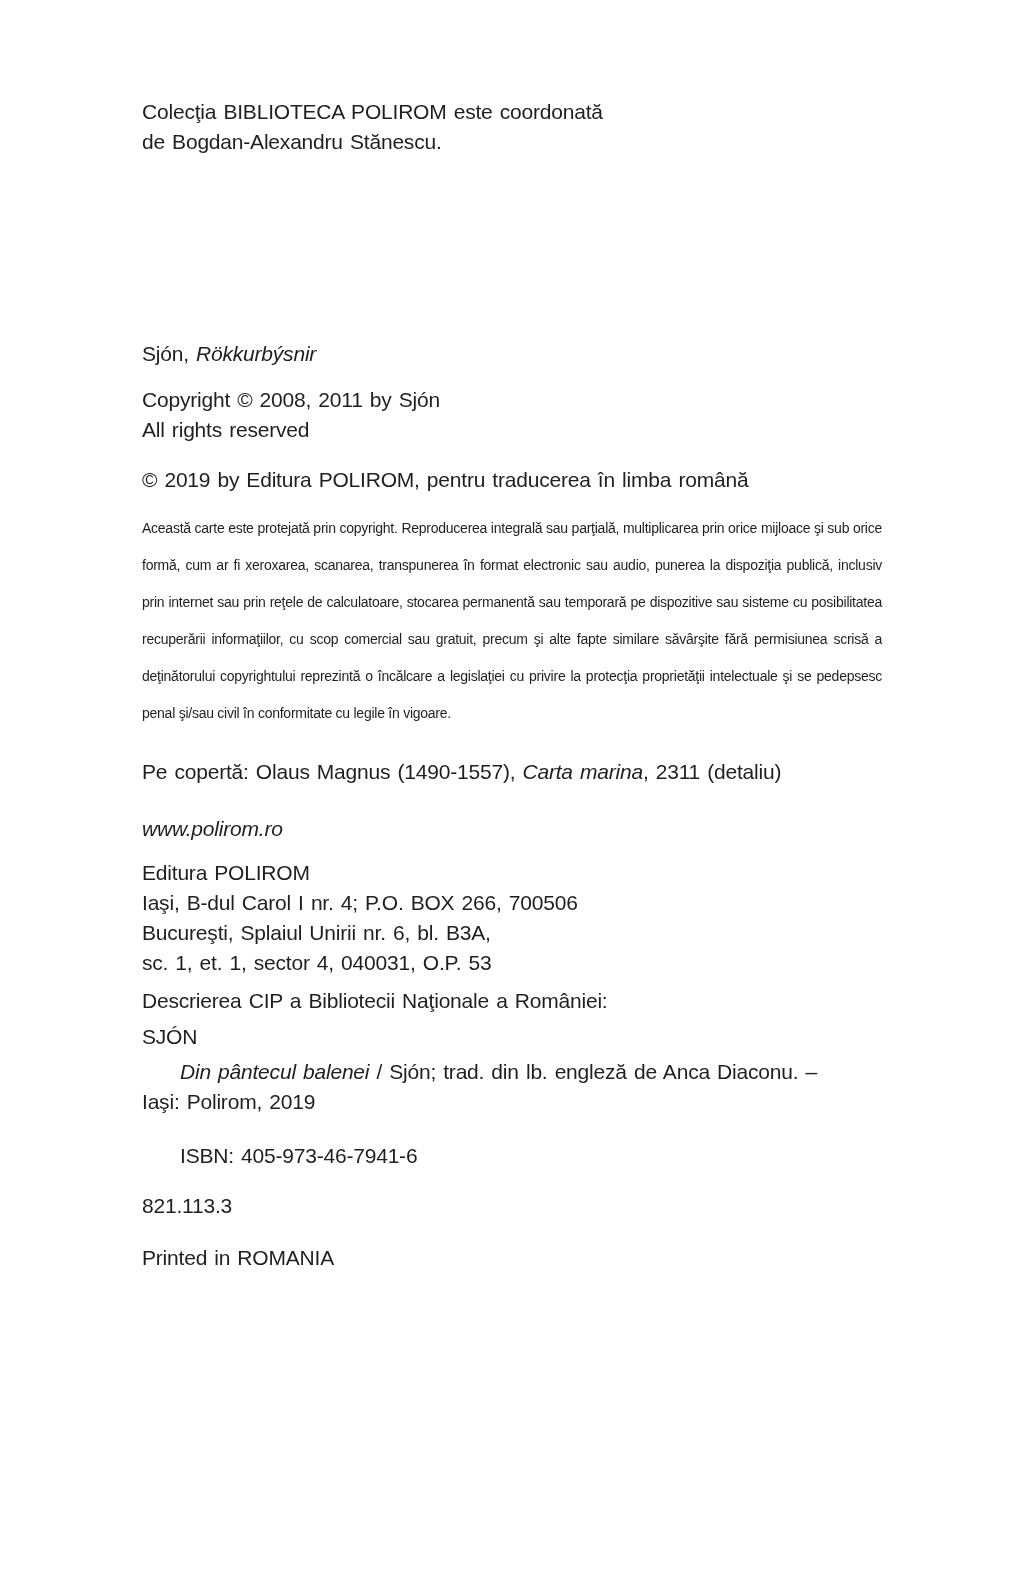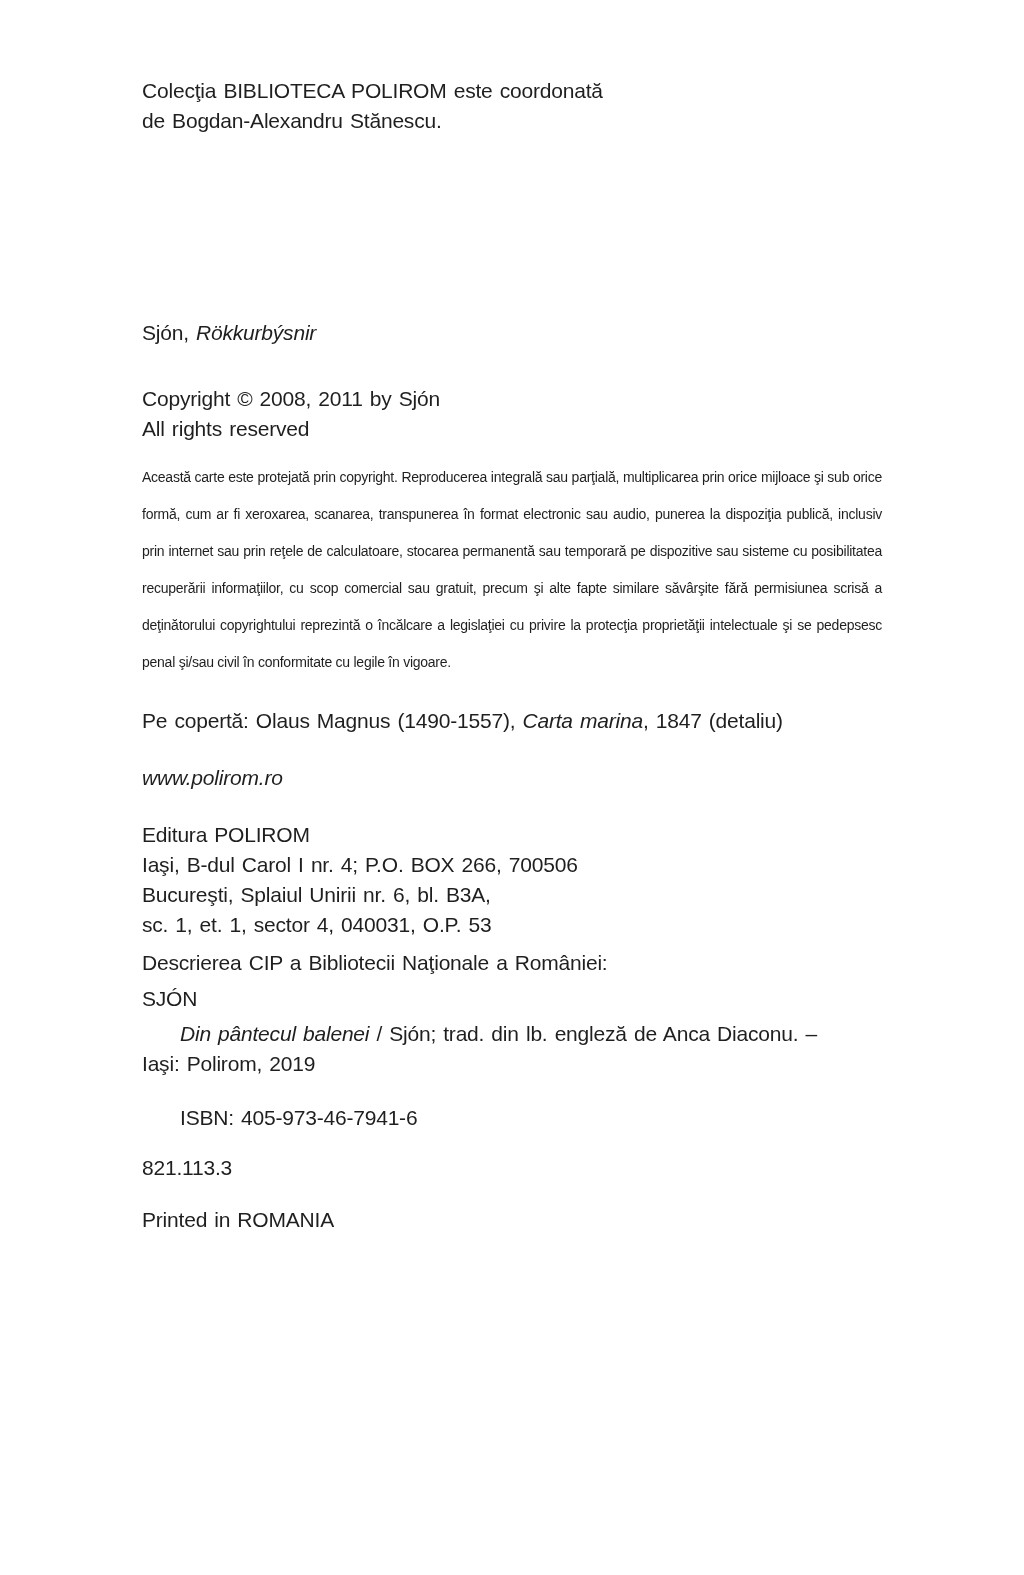--- a/index.html
+++ b/index.html
@@ -8,21 +8,21 @@
     width: 1024px;
     height: 1575px;
     font-family: "Liberation Sans", "DejaVu Sans", sans-serif;
     color: #1f1f1f;
     overflow: hidden;
   }
   .page {
     position: relative;
     width: 100%;
     height: 100%;
-    padding: 76px 142px 0 142px;
+    padding: 97px 142px 0 142px;
   }
   .block {
     font-size: 21px;
     line-height: 30px;
     letter-spacing: -0.2px;
     word-spacing: 1.5px;
     white-space: nowrap;
   }
   .notice {
     font-size: 14px;
@@ -41,33 +41,34 @@
 
 <div class="page">
 
   <div class="block">
     <div>Colecţia BIBLIOTECA POLIROM este coordonată</div>
     <div>de Bogdan-Alexandru Stănescu.</div>
   </div>
 
   <div class="block" style="margin-top:182px;"><span>Sjón, </span><span class="i">Rökkurbýsnir</span></div>
 
-  <div class="block" style="margin-top:36px;">
+  <div class="block" style="margin-top:16px;">
     <div>Copyright © 2008, 2011 by Sjón</div>
     <div>All rights reserved</div>
   </div>
 
+  <div class="block" style="margin-top:20px;">© 2019 by Editura POLIROM, pentru traducerea în limba română</div>
 
   <div class="block notice" style="margin-top:15px;">Această carte este protejată prin copyright. Reproducerea integrală sau parţială, multiplicarea prin orice mijloace şi sub orice formă, cum ar fi xeroxarea, scanarea, transpunerea în format electronic sau audio, punerea la dispoziţia publică, inclusiv prin internet sau prin reţele de calculatoare, stocarea permanentă sau temporară pe dispozitive sau sisteme cu posibilitatea recuperării informaţiilor, cu scop comercial sau gratuit, precum şi alte fapte similare săvârşite fără permisiunea scrisă a deţinătorului copyrightului reprezintă o încălcare a legislaţiei cu privire la protecţia proprietăţii intelectuale şi se pedepsesc penal şi/sau civil în conformitate cu legile în vigoare.</div>
 
-  <div class="block" style="margin-top:25px;"><span>Pe copertă: Olaus Magnus (1490-1557), </span><span class="i">Carta marina</span><span>, 1847 (detaliu)</span></div>
+  <div class="block" style="margin-top:25px;"><span>Pe copertă: Olaus Magnus (1490-1557), </span><span class="i">Carta marina</span><span>, 2311 (detaliu)</span></div>
 
   <div class="block" style="margin-top:27px;"><span class="i">www.polirom.ro</span></div>
 
-  <div class="block" style="margin-top:27px;">
+  <div class="block" style="margin-top:14px;">
     <div>Editura POLIROM</div>
     <div>Iaşi, B-dul Carol I nr. 4; P.O. BOX 266, 700506</div>
     <div>Bucureşti, Splaiul Unirii nr. 6, bl. B3A,</div>
     <div>sc. 1, et. 1, sector 4, 040031, O.P. 53</div>
   </div>
 
   <div class="block" style="margin-top:8px;">Descrierea CIP a Bibliotecii Naţionale a României:</div>
 
   <div class="block" style="margin-top:6px;">SJÓN</div>
 

